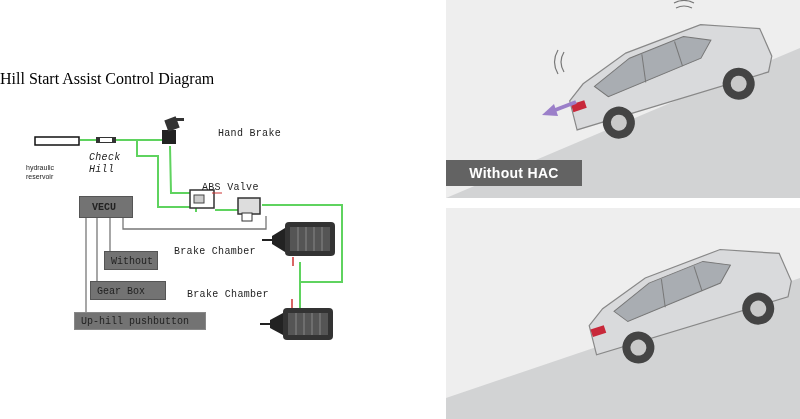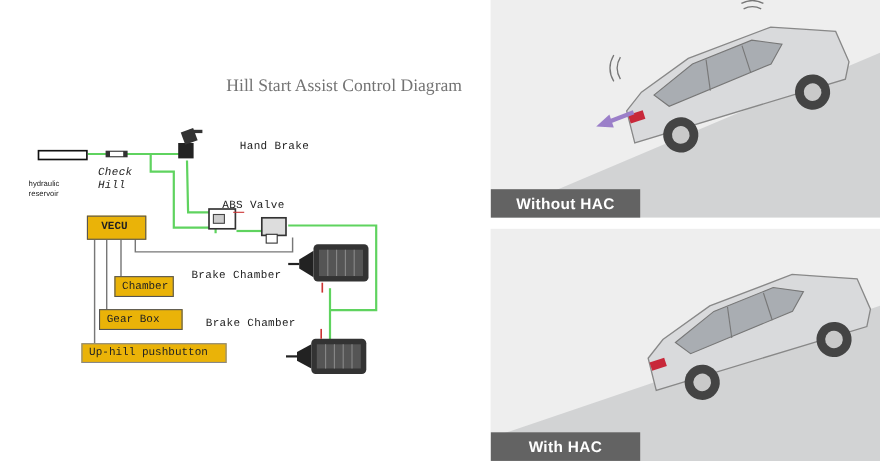--- a/index.html
+++ b/index.html
@@ -1,30 +1,30 @@
 <!DOCTYPE html>
 <html><head>
 <meta charset="utf-8">
 <style>
   html, body { margin:0; padding:0; background:#ffffff; }
   body { width:800px; height:419px; position:relative; overflow:hidden; font-family:"Liberation Sans", sans-serif; }
   .left { position:absolute; left:0; top:0; width:420px; height:419px; background:#ffffff; }
-  .title { position:absolute; left:0; width:420px; top:70px; text-align:right; font-family:"Liberation Serif", serif; font-size:16px; color:#737373; }
+  .title { position:absolute; left:0; width:420px; top:70px; text-align:left; font-family:"Liberation Serif", serif; font-size:16px; color:#000000; }
   .mono { font-family:"Liberation Mono", monospace; font-size:10px; color:#222; position:absolute; white-space:nowrap; letter-spacing:0.3px; }
   .small { font-family:"Liberation Sans", sans-serif; font-size:7px; color:#222; position:absolute; line-height:9px; }
-  .box { position:absolute; border:1.5px solid #555; background:#eab308; }
+  .box { position:absolute; border:1.5px solid #555; background:#737373; }
   .box span { position:absolute; left:6px; top:50%; transform:translateY(-50%); font-family:"Liberation Mono", monospace; font-size:10px; color:#222; white-space:nowrap; }
   svg.diag { position:absolute; left:0; top:0; }
 
   .panel { position:absolute; left:446px; width:354px; background:#eeeeee; overflow:hidden; }
   .panel-top { top:0; height:198px; }
   .panel-bot { top:208px; height:211px; }
   .panel svg { position:absolute; left:0; top:0; }
   .tag { position:absolute; left:0; width:136px; height:26px; background:#636363; color:#ffffff; font-size:14px; font-weight:bold; display:flex; align-items:center; justify-content:center; letter-spacing:0.3px; }
-  .panel-top .tag { bottom:0;margin-top:42px; }
+  .panel-top .tag { bottom:12px;margin-top:42px; }
   .panel-bot .tag { bottom:0; }
 </style>
 </head>
 <body>
 
 <div class="left">
   <div class="title">Hill Start Assist Control Diagram</div>
 
   <svg class="diag" width="420" height="419">
 
@@ -107,21 +107,21 @@
   </div>
   <div class="mono" style="left:186px;top:128px;padding-left:32px;">Hand Brake</div>
   <div class="mono" style="left:202px;top:170px;margin-top:12px;">ABS Valve</div>
   <div class="mono" style="left:174px;top:246px;">Brake Chamber</div>
   <div class="mono" style="left:187px;top:289px;">Brake Chamber</div>
 
   <div class="box" style="left:79px;top:196px;width:52px;height:20px;">
     <span style="left:12px;font-weight:bold;">VECU</span>
   </div>
   <div class="box" style="left:104px;top:251px;width:52px;height:17px;">
-    <span>Chamber</span>
+    <span>Without</span>
   </div>
   <div class="box" style="left:74px;top:312px;width:130px;height:16px;border-color:#888;">
     <span>Up-hill pushbutton</span>
   </div>
   <div class="box" style="left:90px;top:281px;width:74px;height:17px;">
     <span>Gear Box</span>
   </div>
 </div>
 
 <div class="panel panel-top">
@@ -163,14 +163,13 @@
       <path d="M50,44 L92,28 L150,24 L175,36 L160,50 L60,58 Z" fill="#a9adb2" stroke="#777"></path>
       <line x1="105" y1="28" x2="100" y2="56" stroke="#777"></line>
       <line x1="140" y1="26" x2="140" y2="52" stroke="#777"></line>
       <rect x="22" y="54" width="14" height="8" fill="#c8283a"></rect>
       <circle cx="62" cy="86" r="16" fill="#444"></circle>
         <circle cx="62" cy="86" r="8" fill="#c9c9c9"></circle>
       <circle cx="188" cy="86" r="16" fill="#444"></circle>
         <circle cx="188" cy="86" r="8" fill="#c9c9c9"></circle>
     </g>
   </svg>
-  <div class="tag">With HAC</div>
 </div>
 
 </body></html>

